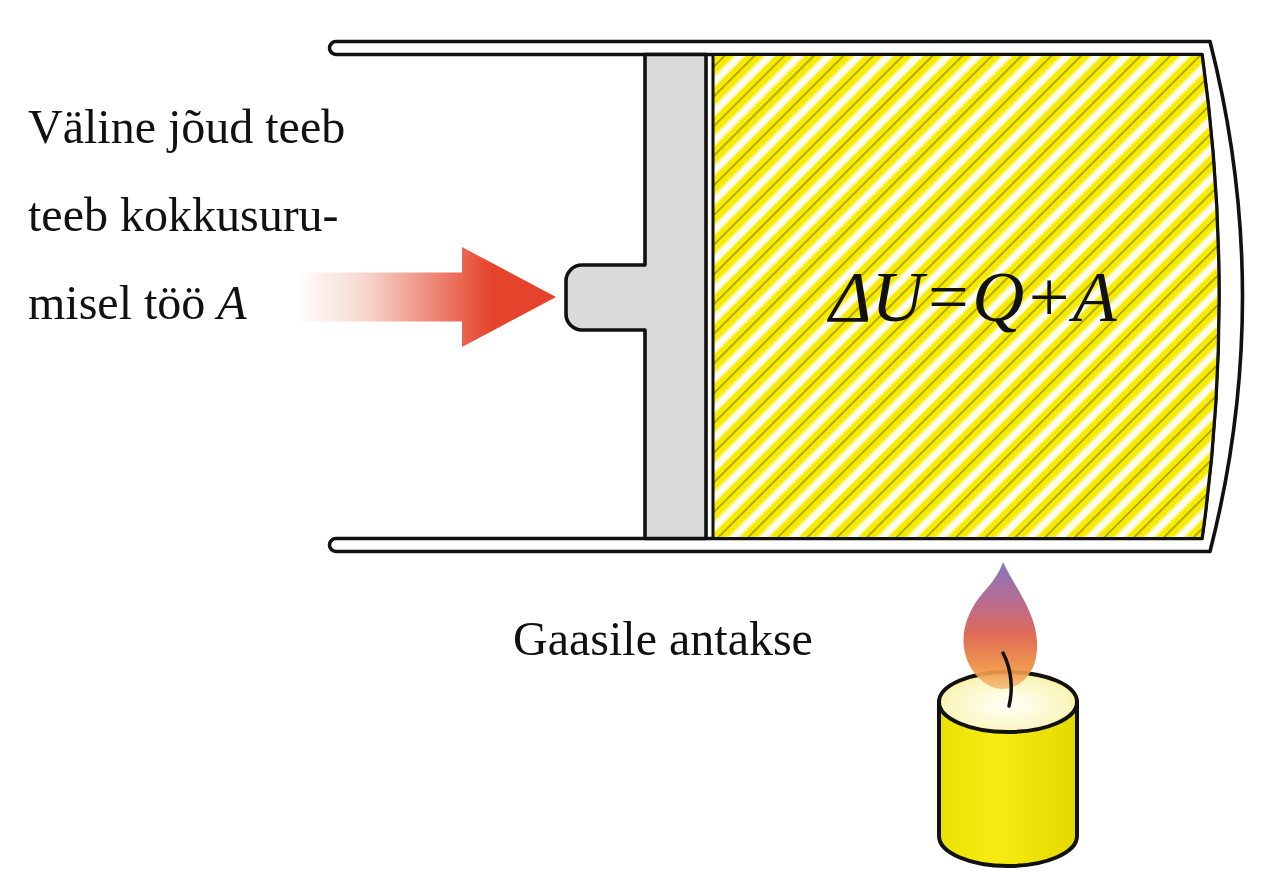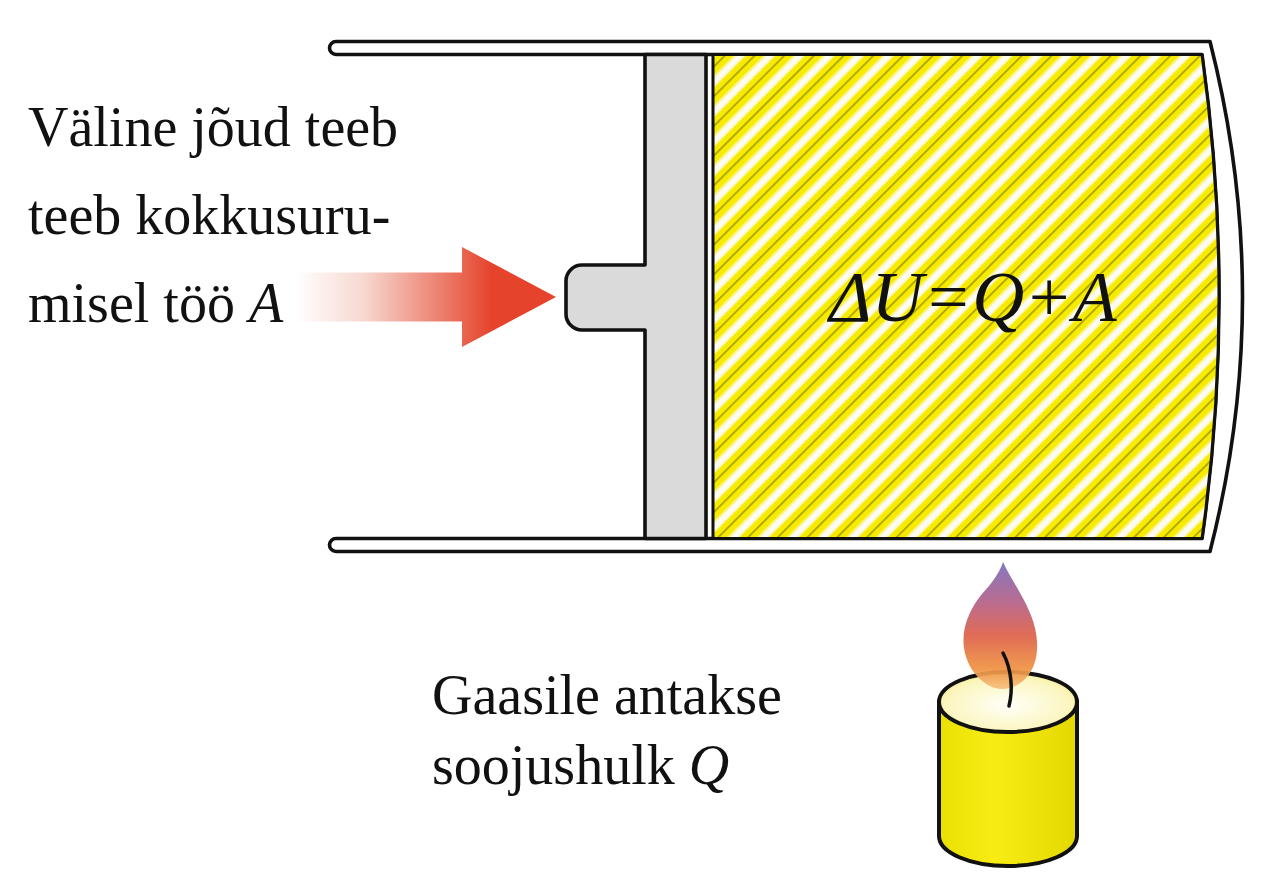--- a/index.html
+++ b/index.html
@@ -12,35 +12,36 @@
     font-family: "Liberation Serif", "DejaVu Serif", serif;
     color: #111111;
   }
   .diagram-svg {
     position: absolute;
     left: 0; top: 0;
     width: 1280px; height: 892px;
   }
   .label {
     position: absolute;
-    font-size: 56px;
+    font-size: 48px;
     color: #111111;
     white-space: nowrap;
   }
   .force-label {
     left: 28px;
     top: 83px;
     line-height: 88px;
     text-align: left;
   }
   .heat-label {
     left: 432px;
-    top: 660px;
+    top: 604px;
     width: 462px;
     line-height: 70px;
+    text-align: center;
   }
   .var { font-style: italic; }
 </style>
 </head>
 <body>
 
 <div class="stage">
 
   <svg class="diagram-svg" viewBox="0 0 1280 892" xmlns="http://www.w3.org/2000/svg">
     <defs>
@@ -100,16 +101,15 @@
   </svg>
 
   <div class="label force-label">
     <div>Väline jõud teeb</div>
     <div>teeb kokkusuru-</div>
     <div><span>misel töö </span><span class="var">A</span></div>
   </div>
 
   <div class="label heat-label">
     <div>Gaasile antakse</div>
-    <div><span>soojushulk </span><span class="var">Q</span></div>
   </div>
 
 </div>
 
 </body></html>

